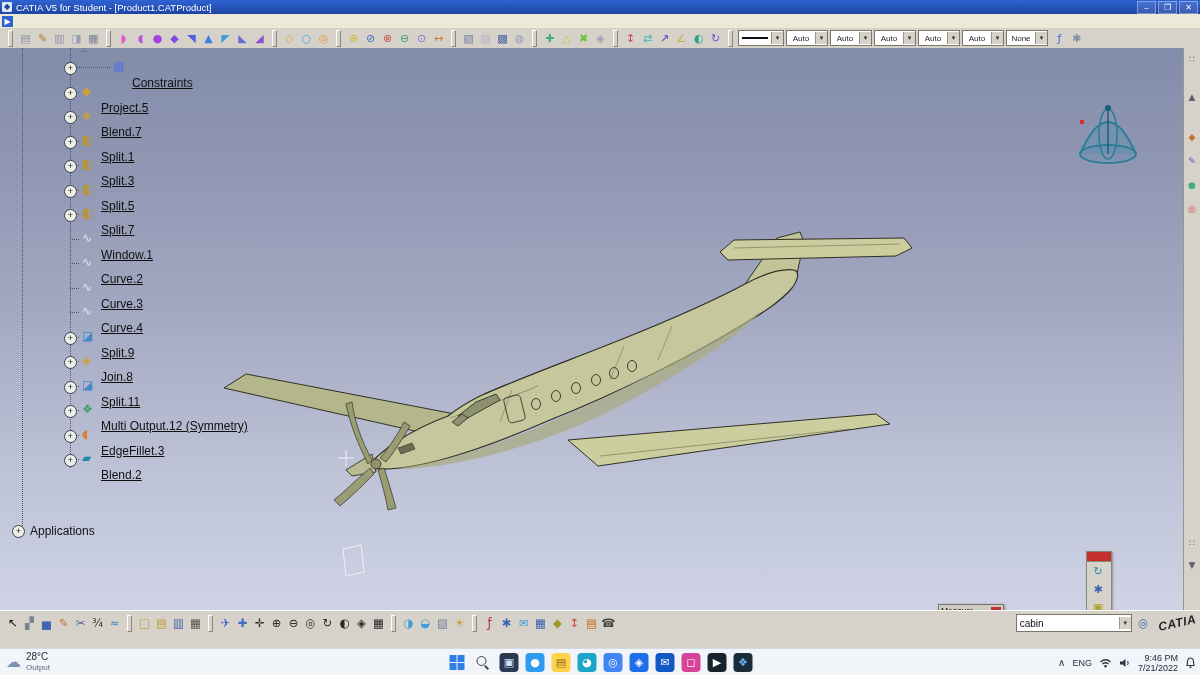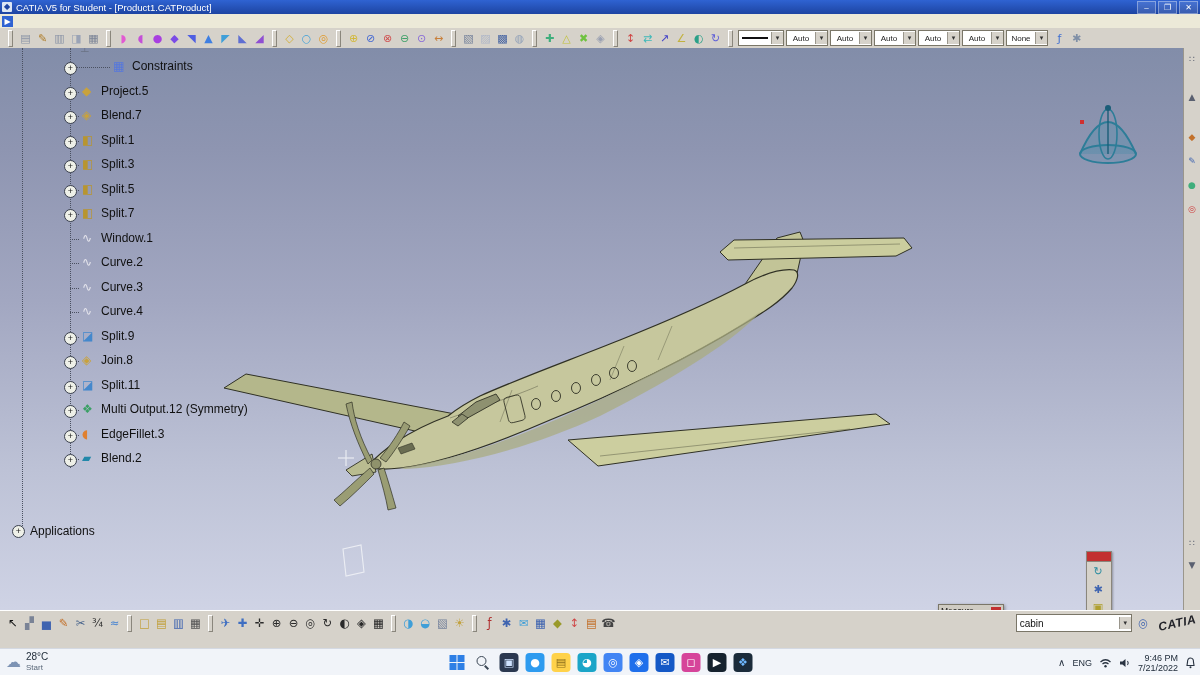--- a/index.html
+++ b/index.html
@@ -36,21 +36,21 @@
   #tree{position:absolute;left:0;top:0;width:300px;height:520px;z-index:5;font-size:12px;color:#101010;}
   #trunk-main{position:absolute;left:70px;top:0;height:420px;border-left:1px dotted #4a5060;}
   #trunk-outer{position:absolute;left:22px;top:0;height:482px;border-left:1px dotted #4a5060;}
   #tree-items{position:absolute;left:0;top:7px;}
   .tree-row{position:relative;height:24.5px;width:300px;}
   .tree-row::before{content:"";position:absolute;left:70px;top:12px;width:9px;border-top:1px dotted #4a5060;}
   .tree-row.ind::before{width:40px;}
   .expander{position:absolute;left:64px;top:7px;width:11px;height:11px;border:1px solid #3a404e;border-radius:50%;background:#eef0e8;color:#222;font-size:9px;line-height:10px;text-align:center;}
   .tree-ico{position:absolute;left:82px;top:4px;width:14px;font-size:12px;font-family:"DejaVu Sans",sans-serif;}
   .tree-row.ind .tree-ico{left:113px;}
-  .tree-label{position:absolute;left:101px;top:4px;white-space:nowrap;}
+  .tree-label{position:absolute;left:101px;top:21px;white-space:nowrap;text-decoration:underline;}
   .tree-row.ind .tree-label{left:132px;}
   #tree-top-crop{position:absolute;left:80px;top:-6px;color:#6a7284;font-size:11px;}
   #apps-row{position:absolute;left:12px;top:476px;height:16px;}
   #apps-row .expander{position:static;display:inline-block;margin-right:5px;vertical-align:1px;}
   #apps-label{font-size:12px;}
 
   
   #tb-right{position:absolute;right:0;top:48px;width:16px;height:562px;background:#d6d2ca;border-left:1px solid #9a968c;display:flex;flex-direction:column;align-items:center;}
   #tb-right .tb-icon{width:14px;height:14px;font-size:9px;}
 
@@ -430,21 +430,21 @@
       </span>
     <span id="catia-logo">CATIA</span>
   </div>
 
 
   <div id="taskbar">
     <div id="weather">
       <span id="weather-cloud">☁</span>
       <span style="display:flex;flex-direction:column;line-height:11px;">
         <span id="weather-temp">28°C</span>
-        <span id="weather-desc">Start</span>
+        <span id="weather-desc">Output</span>
       </span>
     </div>
     <div id="tb-apps">
       <span class="tile" style="background:transparent;">
         <span id="win-logo">
             <span></span>
             <span></span>
             <span></span>
             <span></span>
           </span>

